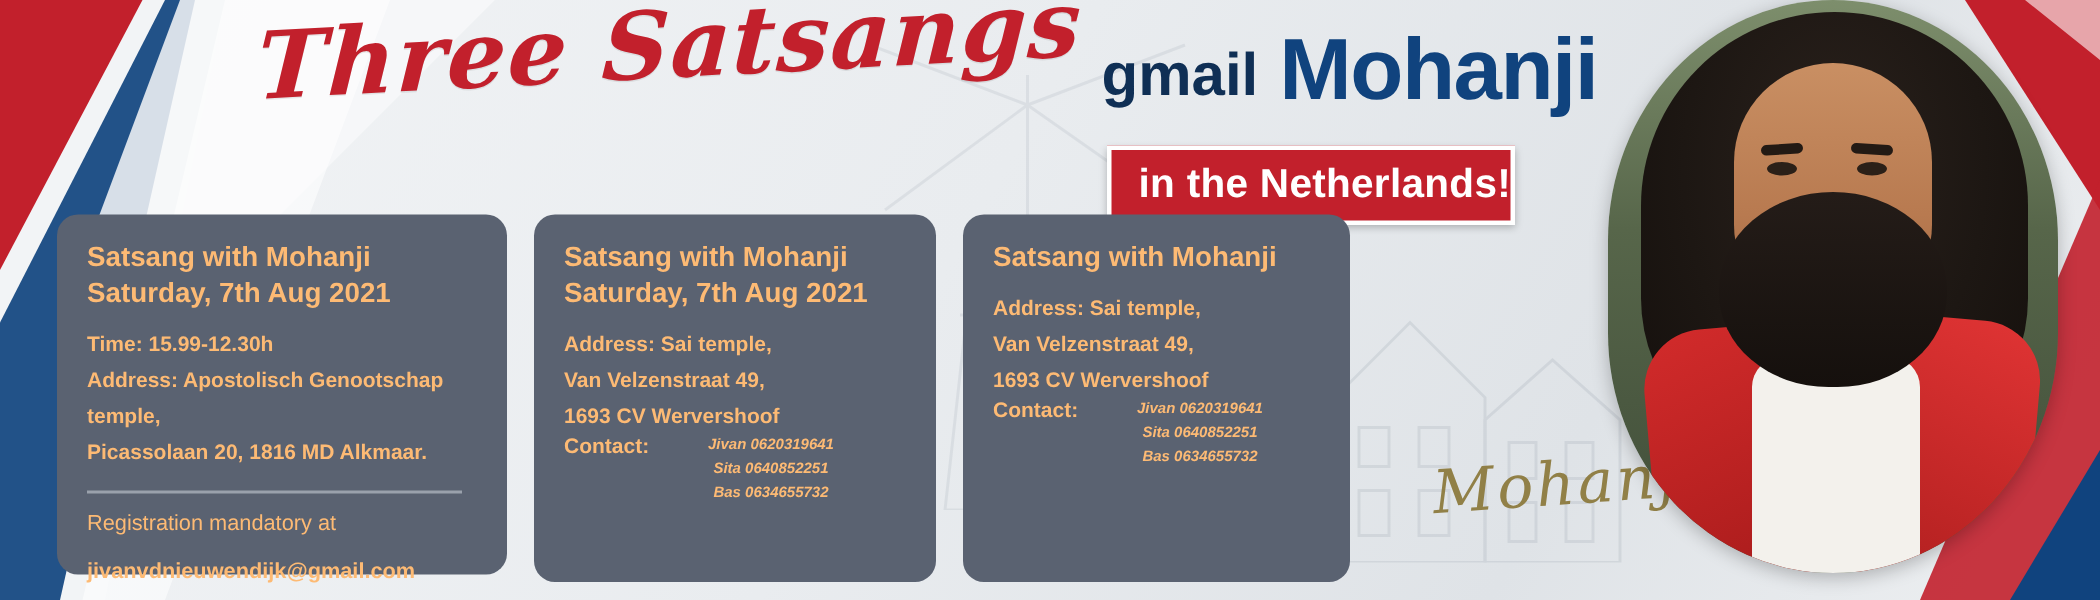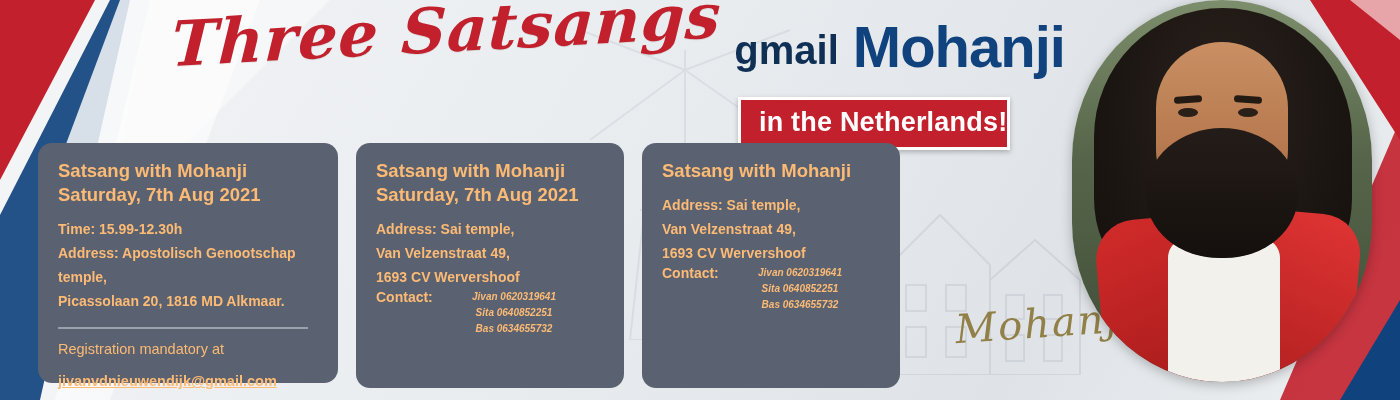--- a/index.html
+++ b/index.html
@@ -84,21 +84,21 @@
     font-size: 18.5px; font-weight: 700; line-height: 1.3;
     margin-bottom: 10px;
   }
   .card .line {
     font-size: 14px; font-weight: 700; line-height: 1.72;
   }
   .divider {
     height: 2px; background: #9aa1ac; margin: 14px 0 12px 0; width: 96%;
   }
   .reg-text { font-size: 14.5px; font-weight: 400; margin-bottom: 16px; }
-  .reg-mail { font-size: 14.5px; font-weight: 700; text-decoration: underline; }
+  .reg-mail { font-size: 14.5px; font-weight: 700; }
 
   .contact-row { display: flex; margin-top: 0; }
   .contact-label { font-size: 14px; font-weight: 700; min-width: 96px; }
   .contact-names { font-size: 10px; font-weight: 700; font-style: italic; line-height: 1.6; text-align: center; }
 
   
   .portrait {
     position: absolute; right: 28px; top: 0px;
     width: 300px; height: 382px;
     border-radius: 150px / 160px;

